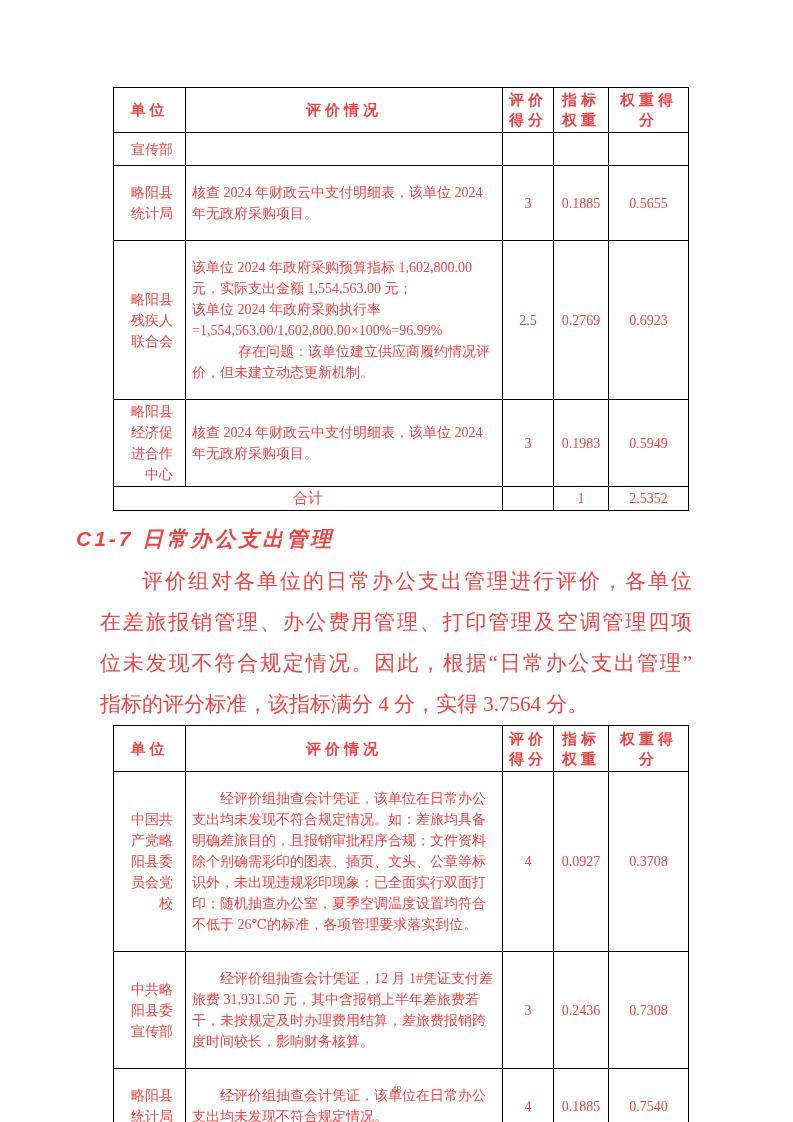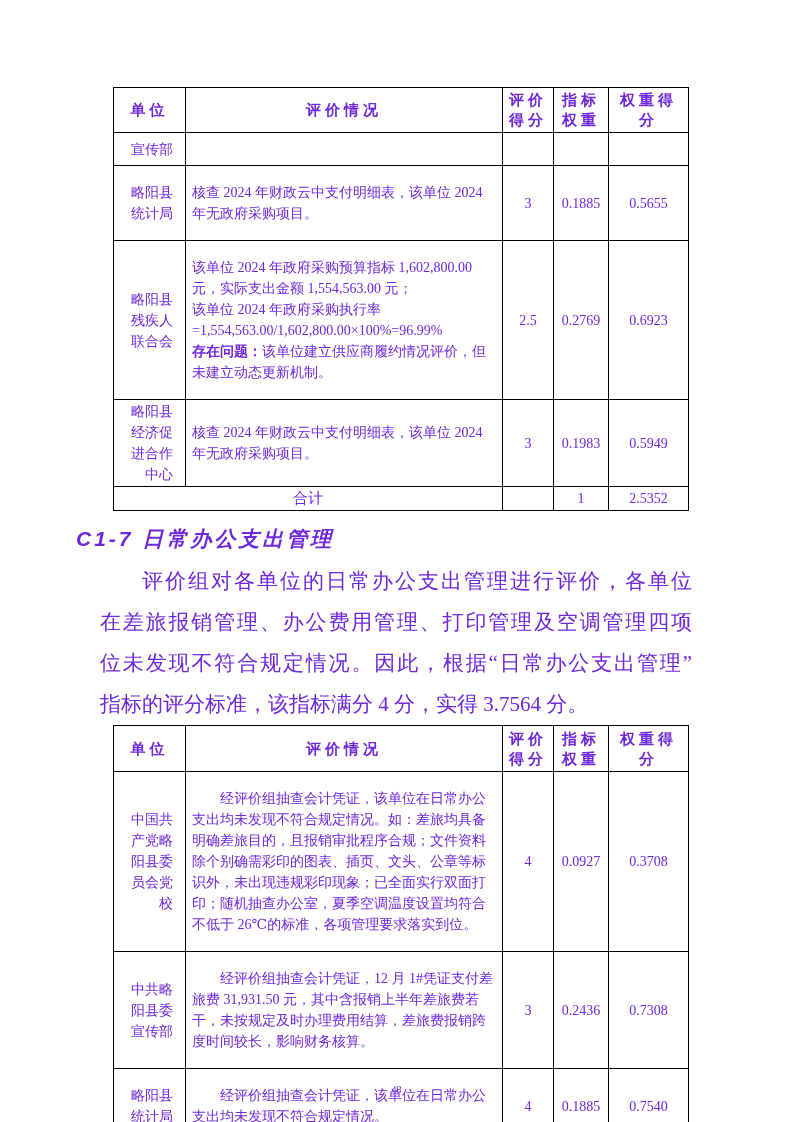--- a/index.html
+++ b/index.html
@@ -1,38 +1,38 @@
 <!DOCTYPE html>
 <html><head>
 <meta charset="utf-8">
 <style>
   * { margin:0; padding:0; box-sizing:border-box; }
   html,body { background:#ffffff; }
   .page {
     width:793px; height:1122px; background:#fff; position:relative;
-    overflow:hidden; color:#6d28d9;
+    overflow:hidden; color:#ef4444;
     font-family:"Liberation Serif","DejaVu Serif",serif;
   }
   
   table.tbl {
     border-collapse:collapse; table-layout:fixed;
     margin-left:113px; width:575px;
     font-size:14px; line-height:21px;
   }
   table.tbl td, table.tbl th { border:1.5px solid #000; vertical-align:middle; }
   table.tbl th {
     font-weight:bold; font-size:15px; line-height:20px;
     text-align:center; letter-spacing:4px; padding:2px 3px;
   }
   td.unit-cell  { text-align:right; padding:1px 12px; }
   td.eval-cell  { text-align:left; padding:16px 6px; }
   td.num-cell   { text-align:center; padding:1px 2px; }
   td.total-cell { text-align:center; font-size:15px; }
   .t2 .eval-cell .eval-text { text-indent:2em; }
-  .bold { font-weight:bold; }
+  .bold { font-weight:normal;margin-left:46px; }
   
   .h40{height:40px}.h23{height:23px}.h45{height:45px}.h123{height:123px}
   .h84{height:84px}.h21{height:21px}.h46{height:46px}.h158{height:158px}
   .h83{height:83px}.h44{height:44px}.h22{height:22px}
   
   .section-heading {
     margin:14px 0 0 76px; font-size:21px; font-weight:bold;
     letter-spacing:3px; line-height:27px;
     font-family:"Liberation Sans","DejaVu Sans",sans-serif;
     font-style:italic;

